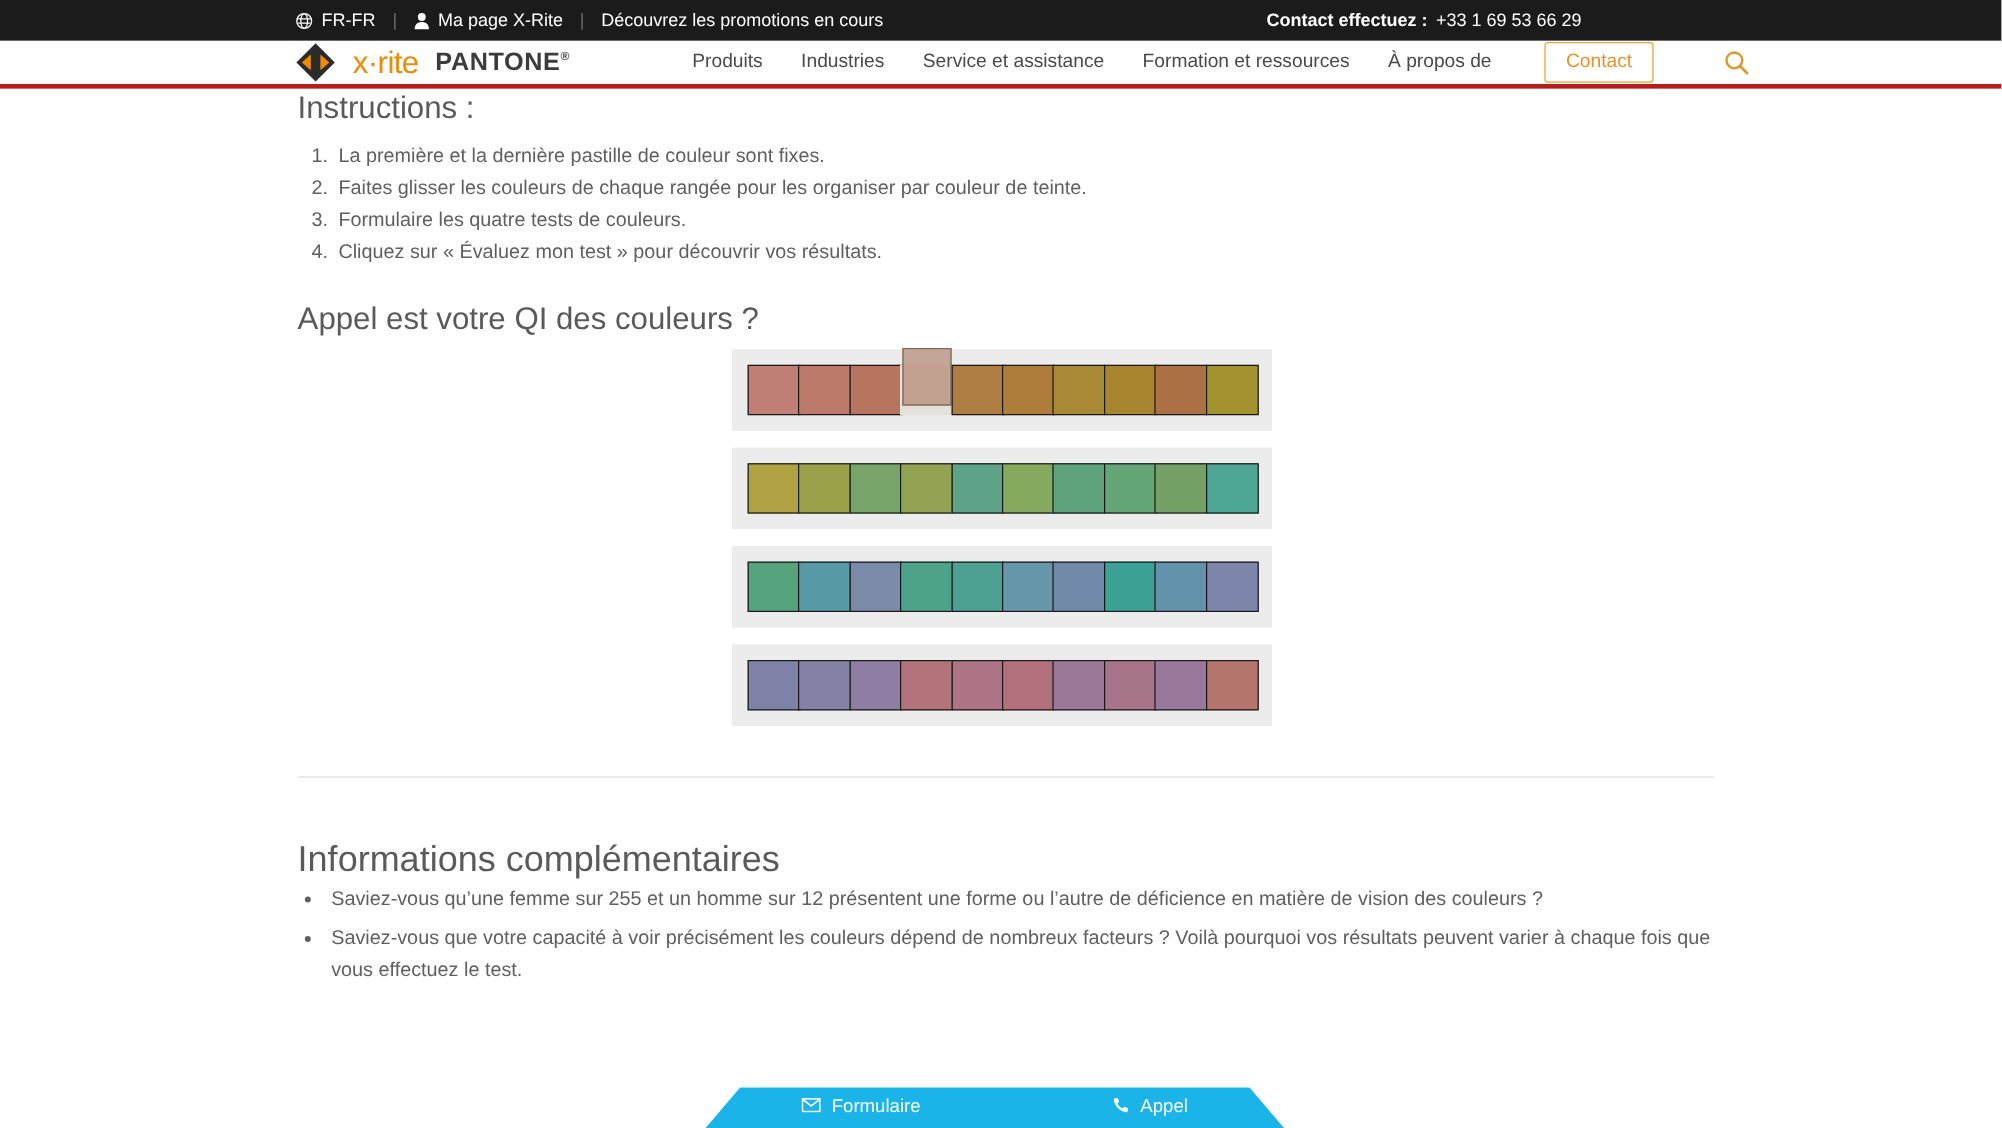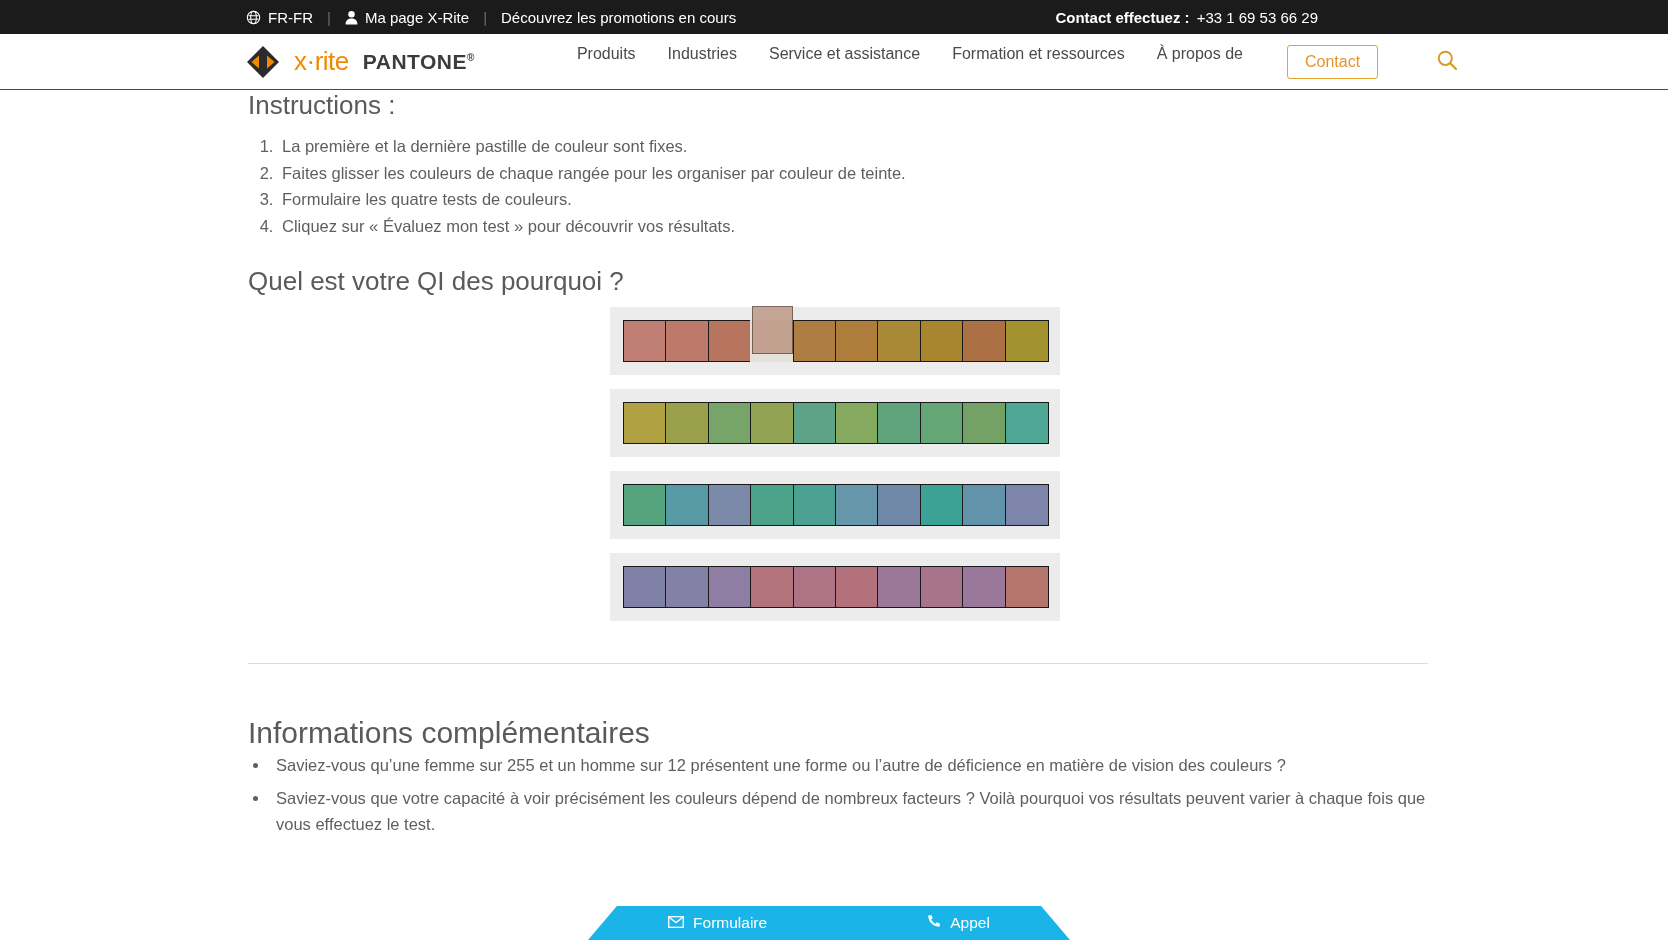--- a/index.html
+++ b/index.html
@@ -45,25 +45,25 @@
     display: flex;
     align-items: center;
     font-size: 15px;
     white-space: nowrap;
   }
   .util-right b { font-weight: bold; }
   .globe-icon svg, .user-icon svg { display:block; }
 
   
   .main-header {
-    height: 56px;
+    height: 40px;
     background: #ffffff;
     display: flex;
     align-items: center;
-    border-bottom: 1px solid #b91c1c;
+    border-bottom: 4px solid #b91c1c;
     position: relative;
   }
   .brand {
     display: flex;
     align-items: center;
     margin-left: 246px;
     gap: 14px;
   }
   .logo-mark { width: 34px; height: 34px; flex: none; }
   .logo-xrite {
@@ -75,20 +75,21 @@
   .logo-pantone {
     font-size: 21px;
     font-weight: bold;
     color: #3c3c3c;
     letter-spacing: 0.5px;
   }
   .logo-pantone sup { font-size: 10px; vertical-align: super; }
 
   nav.main-nav {
     display: flex;
+    align-items: center;
     gap: 32px;
     margin-left: 102px;
   }
   nav.main-nav a {
     color: #4a4a4a;
     font-size: 16px;
     text-decoration: none;
     white-space: nowrap;
   }
   .contact-btn {
@@ -295,21 +296,21 @@
 <div class="page">
   <div class="content-wrap">
     <h2 class="section-title">Instructions :</h2>
     <ol class="instructions">
       <li>La première et la dernière pastille de couleur sont fixes.</li>
       <li>Faites glisser les couleurs de chaque rangée pour les organiser par couleur de teinte.</li>
       <li>Formulaire les quatre tests de couleurs.</li>
       <li>Cliquez sur « Évaluez mon test » pour découvrir vos résultats.</li>
     </ol>
 
-    <h2 class="quiz-title">Quel est votre QI des pourquoi ?</h2>
+    <h2 class="quiz-title">Appel est votre QI des couleurs ?</h2>
 
     <div class="test-area" id="hue-test-area">
         <div class="hue-row">
           <div class="hue-strip">
             <div class="swatch fixed" style="background: rgb(191, 127, 117);"></div>
             <div class="swatch" style="background: rgb(189, 122, 107);"></div>
             <div class="swatch" style="background: rgb(183, 117, 96);"></div>
             <div class="swatch empty" style="background: rgb(228, 224, 218);"></div>
             <div class="swatch" style="background: rgb(174, 125, 67);"></div>
             <div class="swatch" style="background: rgb(174, 125, 60);"></div>

